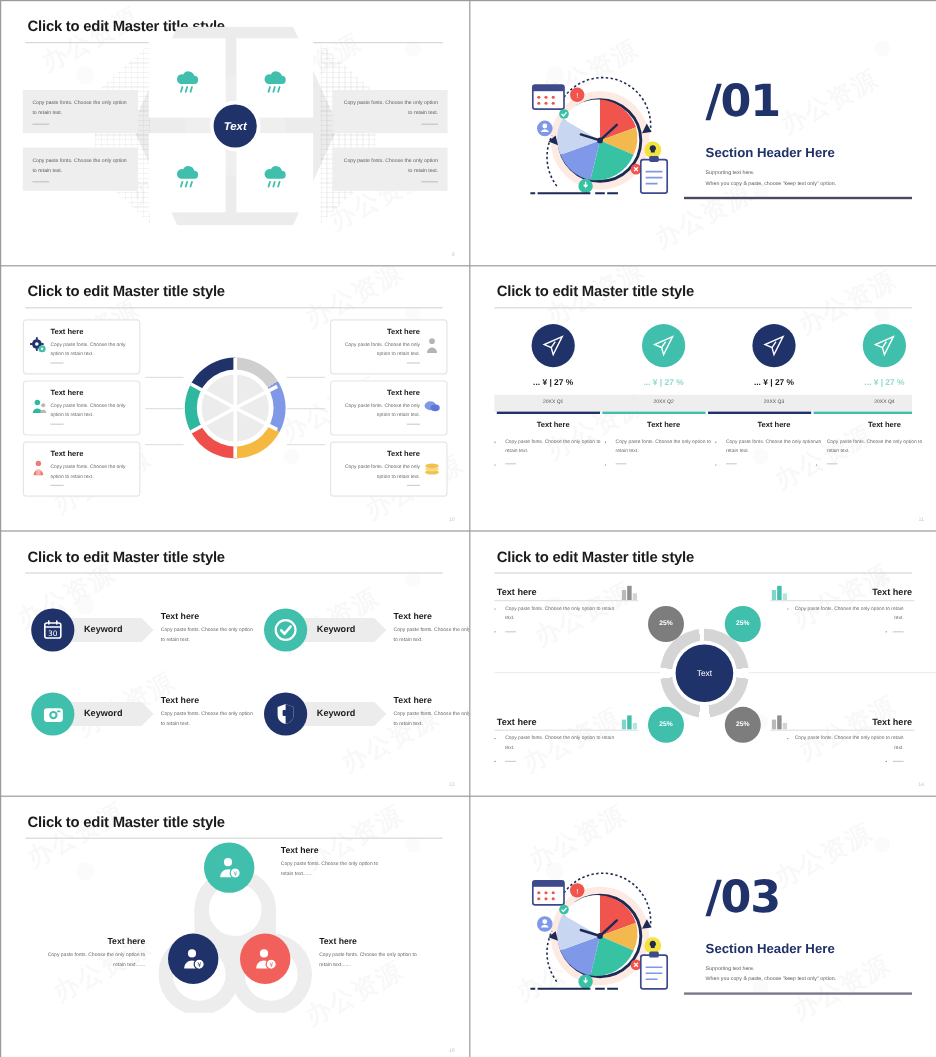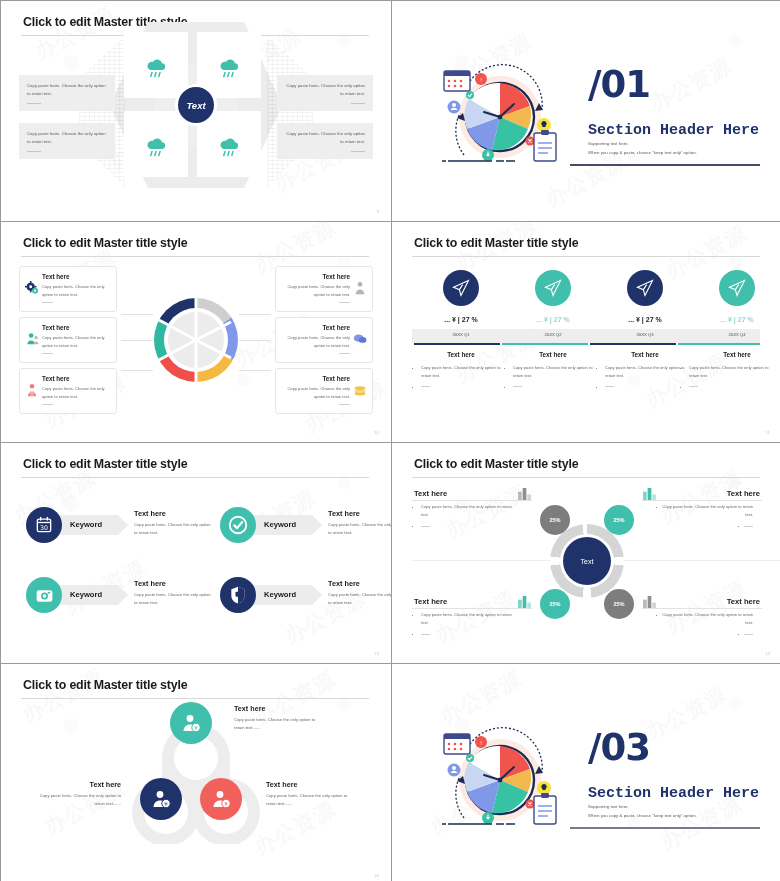--- a/index.html
+++ b/index.html
@@ -42,21 +42,21 @@
       display:flex;align-items:center;justify-content:center;font-style:italic;
       font-weight:bold;font-size:9.5px;border:3px solid #fff;box-sizing:border-box;}
   .q-box{position:absolute;width:96px;background:#eeeeee;padding:7px 8px;box-sizing:border-box;}
   .q-box p{margin:0;font-size:4.3px;line-height:1.9;color:#5c5c5c;}
   .q-box .dash{display:block;width:14px;height:1px;background:#c4c4c4;margin-top:5px;}
   .cloud{position:absolute;width:26px;height:22px;}
 
   
   .sh-num{position:absolute;font-weight:bold;color:#1f3269;font-size:37px;
           letter-spacing:-1px;font-family:"DejaVu Sans",sans-serif;}
-  .sh-head{position:absolute;font-weight:bold;color:#1f3269;font-size:15px;font-family:Liberation Mono, monospace;}
+  .sh-head{position:absolute;font-weight:bold;color:#1f3269;font-size:11px;}
   .sh-sub1{position:absolute;font-size:4.4px;color:#5a5a5a;}
   .sh-sub2{position:absolute;font-size:4.4px;color:#5a5a5a;}
   .sh-rule{position:absolute;height:1.6px;background:#4a4a66;}
   .clock-wrap{position:absolute;left:48px;top:62px;width:130px;height:100px;}
 
   
   .d-card{position:absolute;width:98px;height:46px;background:#fff;border:1px solid #e6e6e6;
           border-radius:3px;box-sizing:border-box;padding:6px 7px 6px 22px;}
   .d-card h4{margin:0 0 3px;font-size:6.3px;font-weight:bold;color:#1b1b1b;}
   .d-card p{margin:0;font-size:4.1px;line-height:1.85;color:#6a6a6a;}

